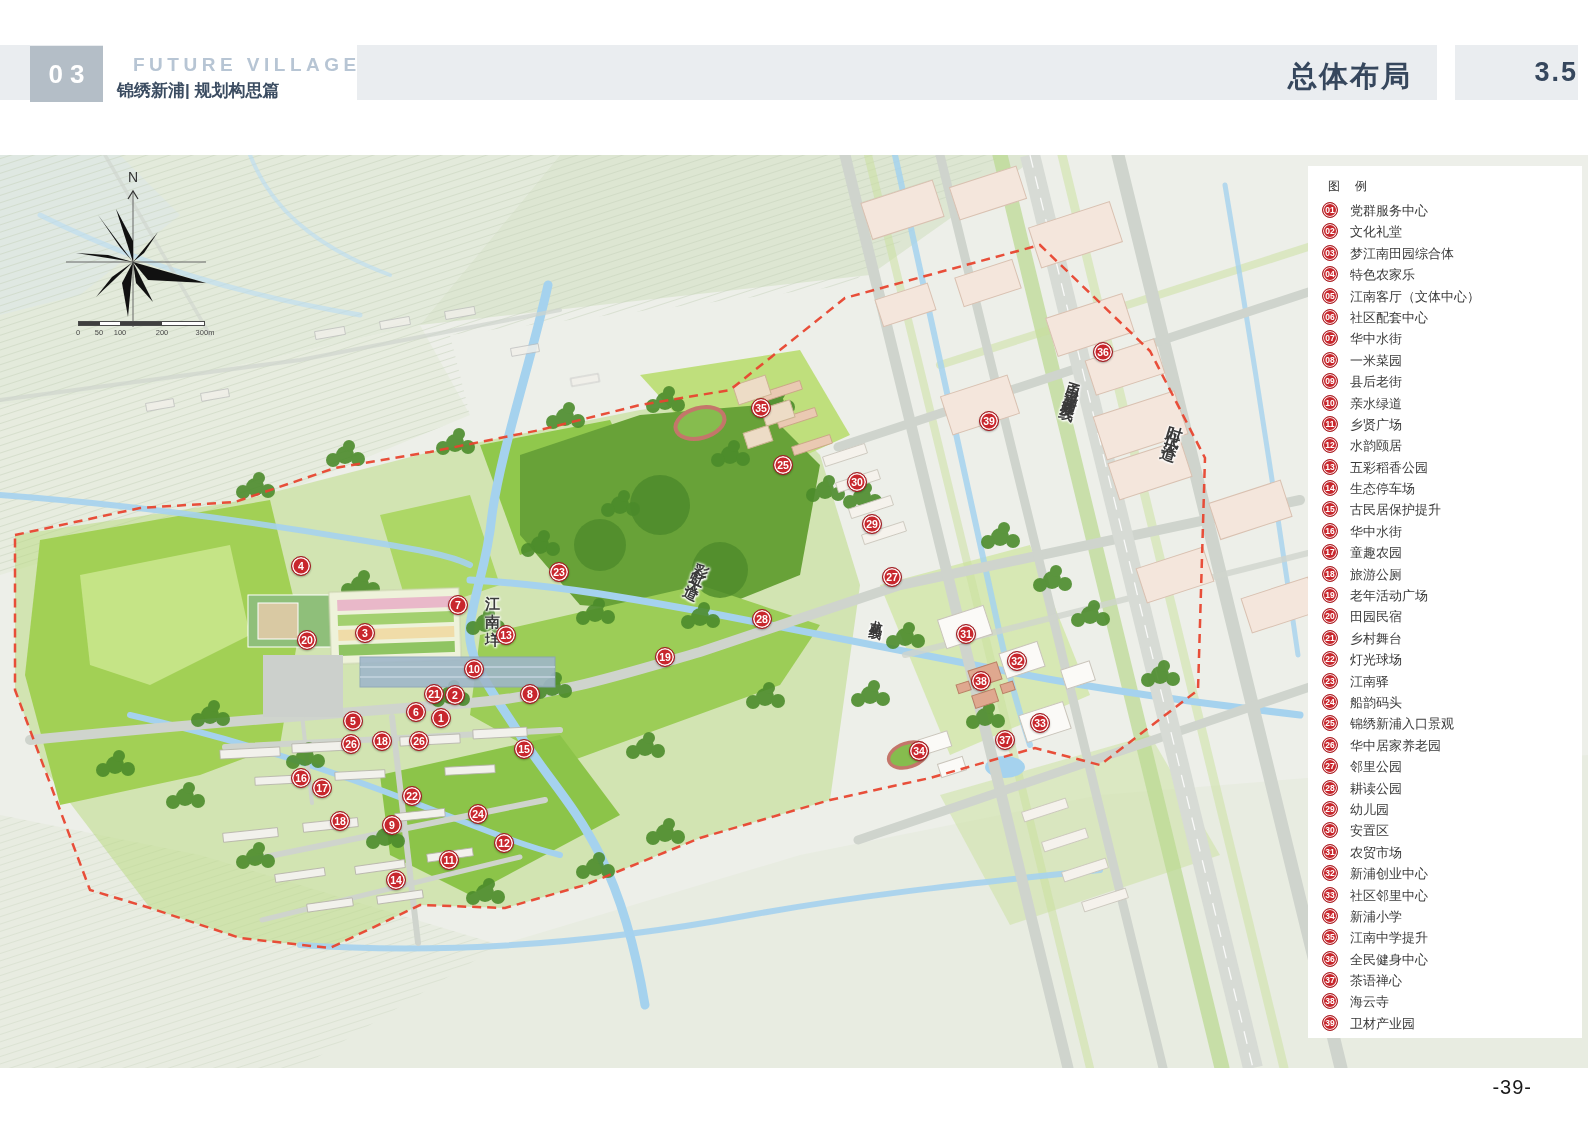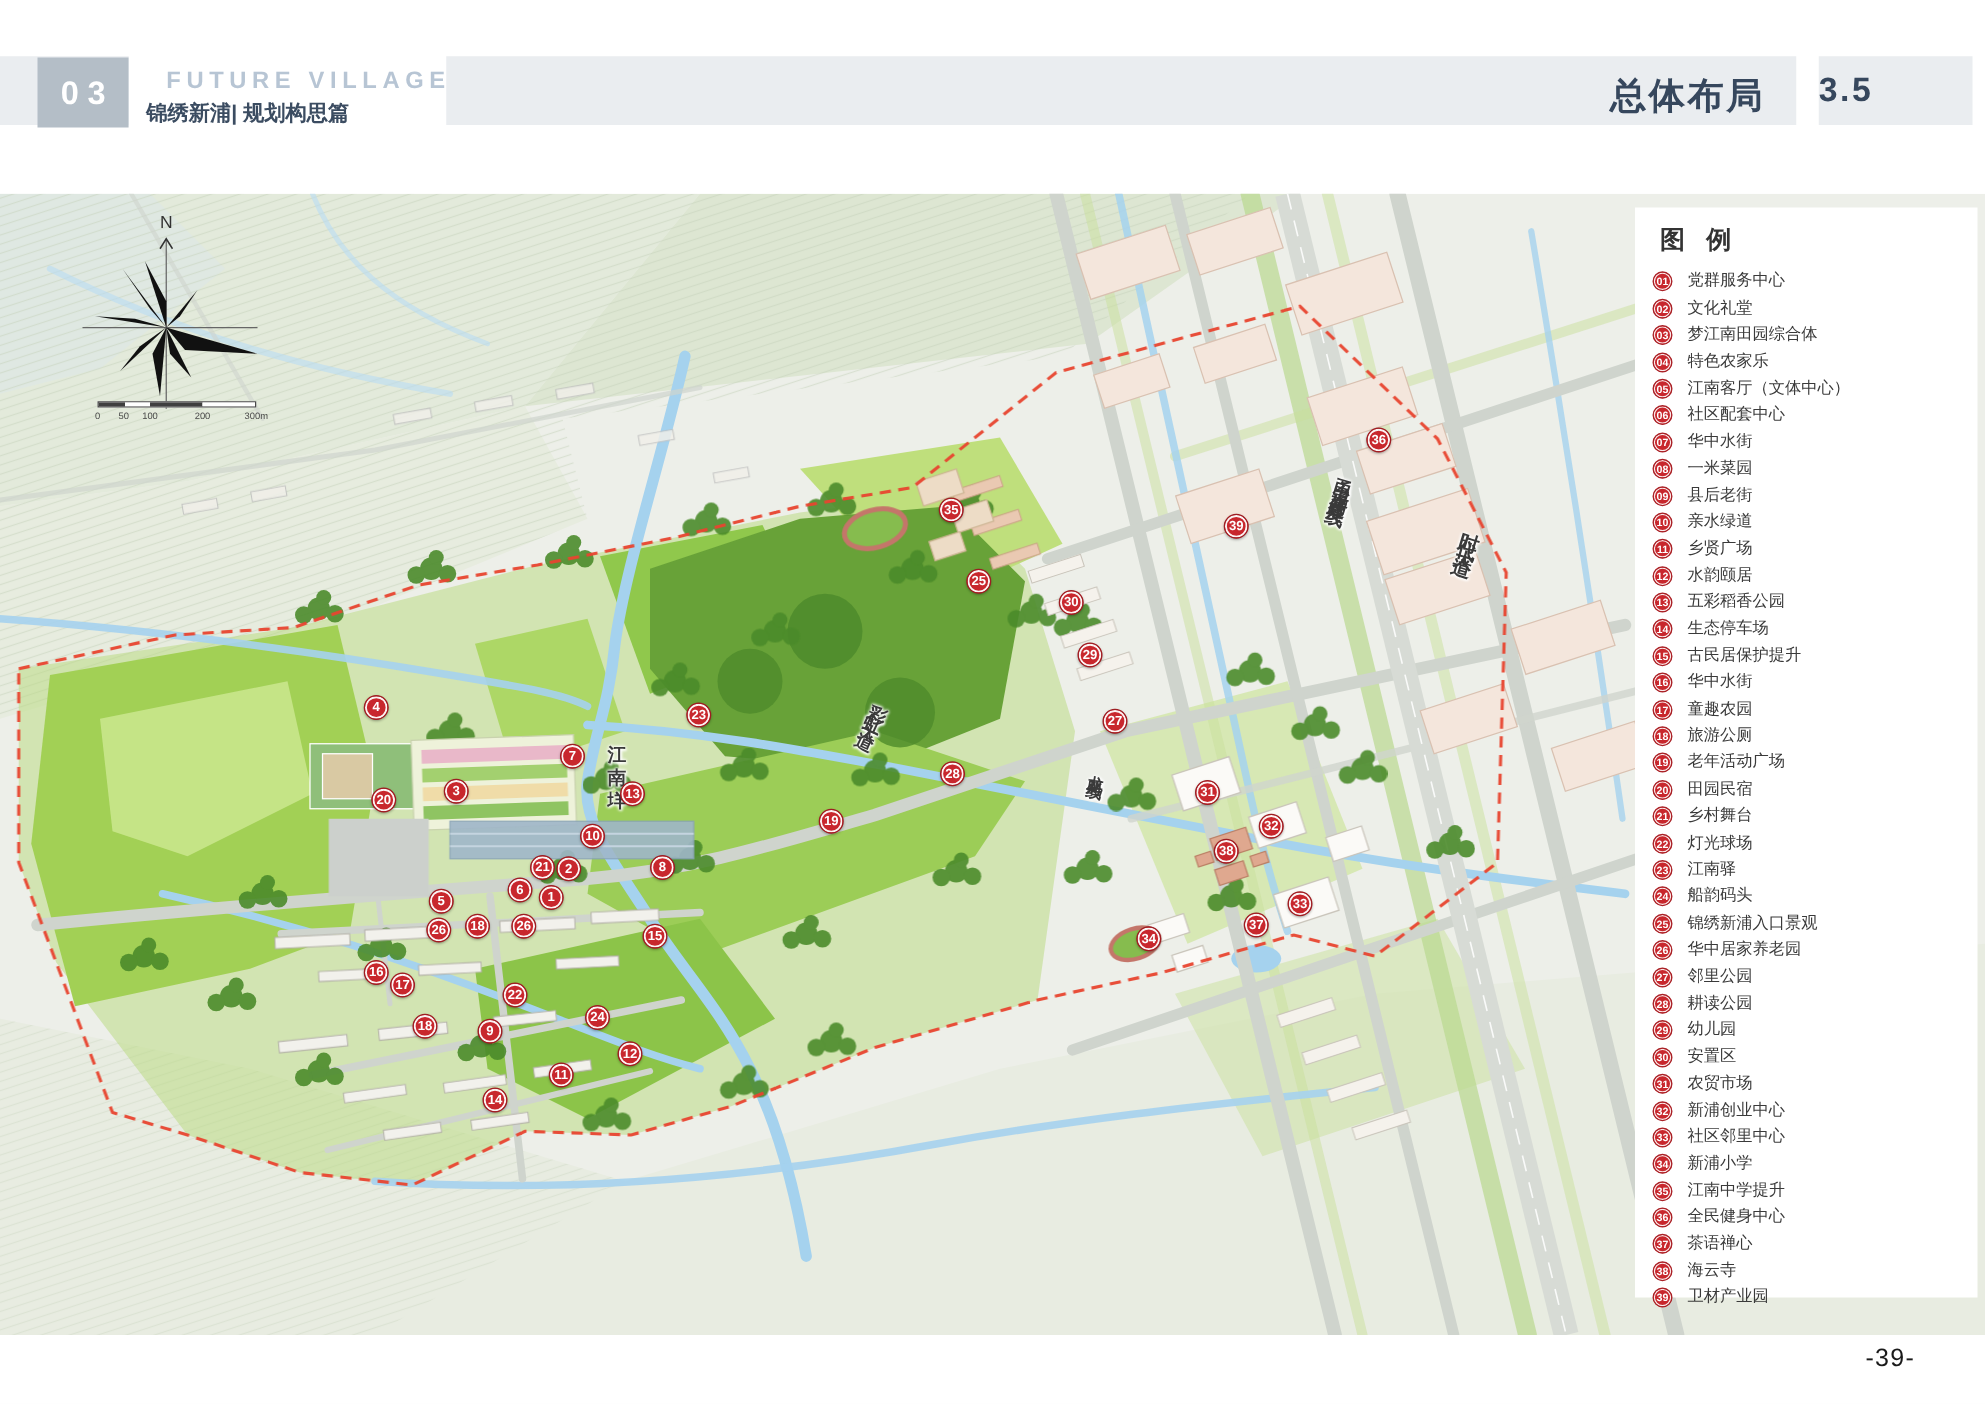--- a/index.html
+++ b/index.html
@@ -9,21 +9,21 @@
   
   .header-band { position:absolute; left:0; top:45px; width:1437px; height:55px; background:#eaedf0; }
   .chapter-box { position:absolute; left:30px; top:46px; width:73px; height:56px; background:#b4bec7;
                  display:flex; align-items:center; justify-content:center; }
   .chapter-box span { color:#fff; font-size:26px; font-weight:bold; letter-spacing:7px; padding-left:7px; }
   .title-card { position:absolute; left:103px; top:40px; width:254px; height:78px; background:#fff; padding:14px 0 0 14px; }
   .title-en { color:#b7c5d4; font-size:19px; font-weight:bold; letter-spacing:4.5px; white-space:nowrap;margin-left:16px; }
   .title-cn { color:#3b4c61; font-size:17px; font-weight:bold; margin-top:3px; white-space:nowrap; }
   .section-title { position:absolute; top:57px; right:176px; color:#36475d; font-size:29px; font-weight:bold; letter-spacing:2px; }
   .section-no-box { position:absolute; left:1455px; top:45px; width:123px; height:55px; background:#eaedf0;
-                    display:flex; align-items:center; justify-content:flex-start; }
+                    display:flex; align-items:center; justify-content:flex-end; }
   .section-no-box span { color:#36475d; font-size:27px; font-weight:bold; letter-spacing:2px; }
 
   
   .map-area { position:absolute; left:0; top:155px; width:1588px; height:913px; }
   .map-svg { position:absolute; left:0; top:0; width:100%; height:100%; display:block; }
 
   .overlay { position:absolute; left:0; top:0; width:100%; height:100%; }
 
   .road-label { position:absolute; writing-mode:vertical-rl; text-orientation:upright;
                 color:#3a3a3a; font-weight:600; white-space:nowrap;
@@ -44,23 +44,23 @@
   .compass svg { position:absolute; left:0; top:8px; }
 
   
   .scalebar { position:absolute; left:78px; top:160px; width:132px; height:22px; }
   .sb-track { position:absolute; left:0; top:6px; width:127px; height:5px; border:1px solid #4a4a4a; display:flex; background:#fff; }
   .sb-seg { height:100%; }
   .sb-label { position:absolute; top:13px; transform:translateX(-50%); font-size:7.5px; color:#4a4a4a; white-space:nowrap; }
 
   
   .legend { position:absolute; left:1308px; top:11px; width:274px; height:872px; background:#ffffff; padding:12px 0 0 14px; }
-  .legend-title { font-family:"Liberation Serif","DejaVu Serif",serif; font-size:20px; font-weight:bold;
+  .legend-title { font-family:"Liberation Serif","DejaVu Serif",serif; font-size:12px; font-weight:normal;
                   color:#333; letter-spacing:6px; margin:0 0 7px 6px; }
-  .legend-item { height:21.4px; display:flex; align-items:flex-end; }
+  .legend-item { height:21.4px; display:flex; align-items:flex-start; }
   .legend-badge { width:16px; height:16px; border-radius:50%; background:#c8272d; border:1px solid #a82025;
                   box-shadow: inset 0 0 0 1px rgba(255,255,255,.9);
                   color:#fff; font-size:8.5px; font-weight:bold; flex:0 0 16px;
                   display:flex; align-items:center; justify-content:center; }
   .legend-label { font-family:"Liberation Serif","DejaVu Serif",serif; font-size:13px; color:#3a3a3a; margin-left:12px; white-space:nowrap; }
 
   
   .pageno { position:absolute; right:56px; top:1076px; font-size:20px; color:#1a1a1a; letter-spacing:1px;margin-left:41px; }
 </style>
 </head>

